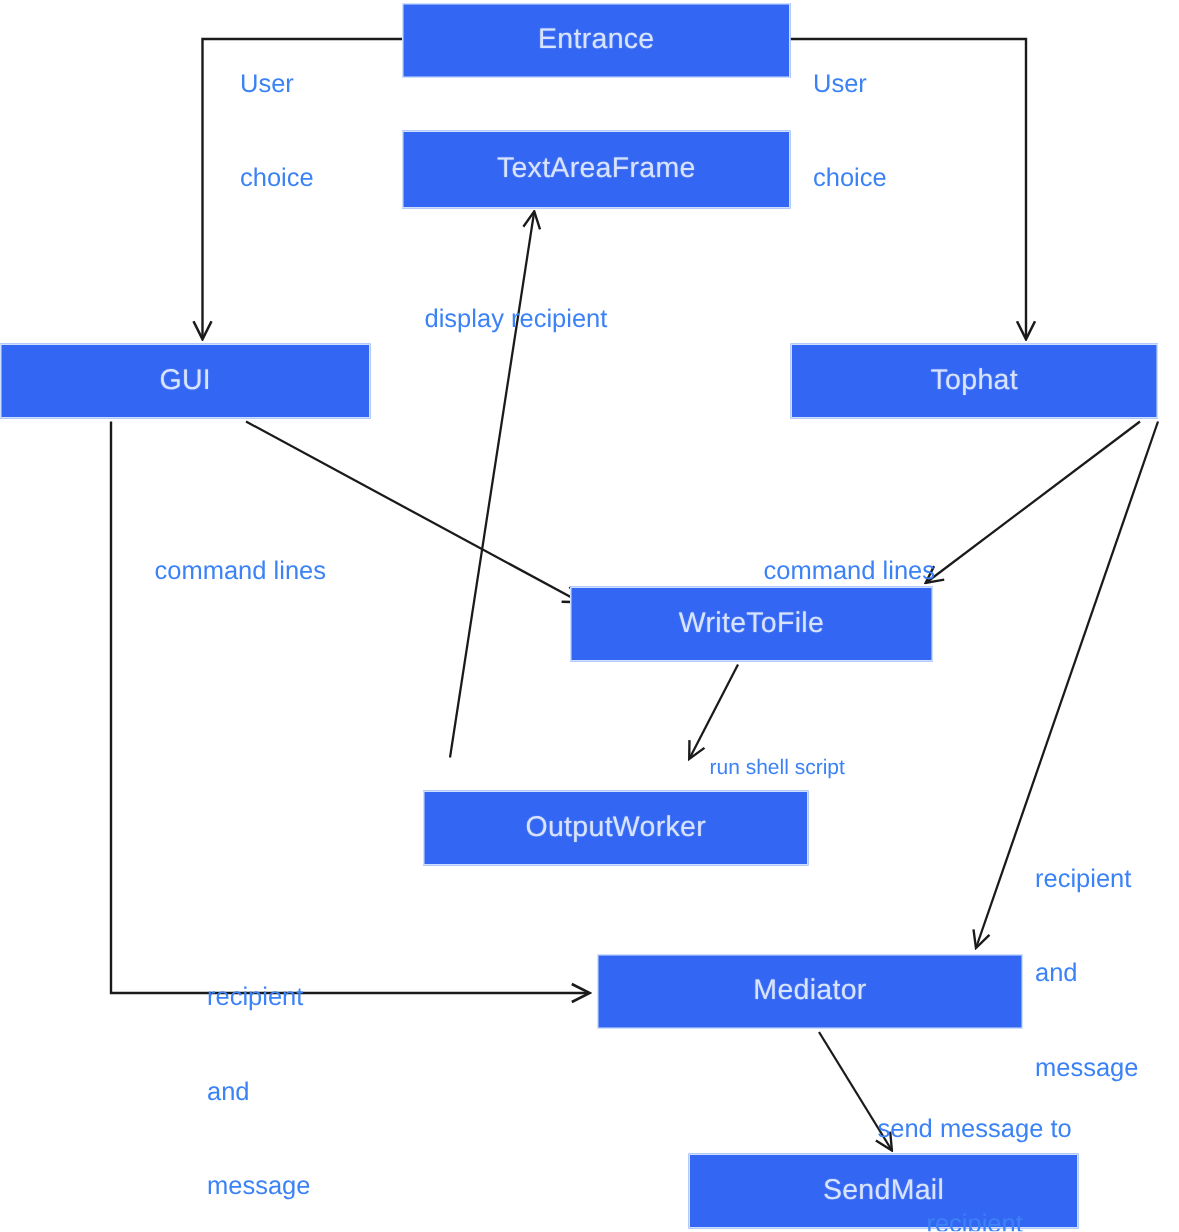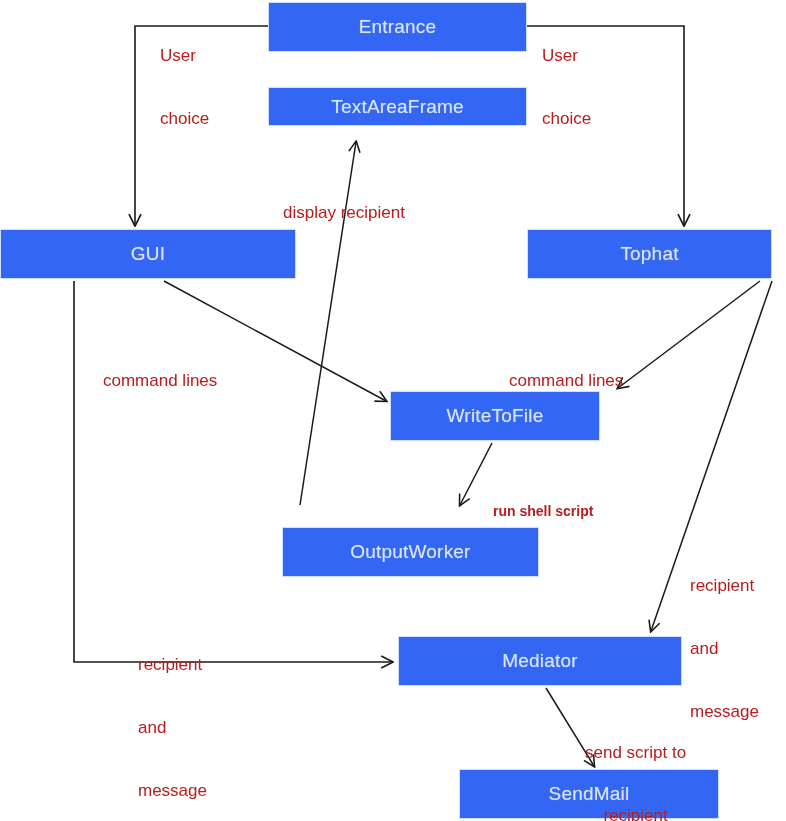--- a/index.html
+++ b/index.html
@@ -33,21 +33,21 @@
     align-items: center;
     justify-content: center;
     font-size: 19px;
     font-weight: 400;
     letter-spacing: 0.2px;
     text-shadow: 0 0 1px rgba(255,255,255,0.45);
     border: 1px solid #cfe0ff;
   }
   .edge-label {
     position: absolute;
-    color: #b91c1c;
+    color: #3b82f6;
     font-size: 17px;
     line-height: 21px;
     white-space: pre;
     font-weight: 400;
   }
   .edge-label.small {
     font-size: 14px;
     line-height: 17px;
   }
 </style>
@@ -97,33 +97,33 @@
 
     <g>
       <path d="M 546 688 L 594 766" fill="none" stroke="#1a1a1a" stroke-width="1.5" marker-end="url(#arrow)"></path>
     </g>
   </svg>
 
   <div class="node" style="left:268px; top:2px; width:259px; height:50px;">
     <span>Entrance</span>
   </div>
 
-  <div class="node" style="left:268px; top:87px; width:259px; height:39px;">
+  <div class="node" style="left:268px; top:87px; width:259px; height:52px;">
     <span>TextAreaFrame</span>
   </div>
 
-  <div class="node" style="left:0px; top:229px; width:296px; height:50px;">
+  <div class="node" style="left:0px; top:229px; width:247px; height:50px;">
     <span>GUI</span>
   </div>
 
   <div class="node" style="left:527px; top:229px; width:245px; height:50px;">
     <span>Tophat</span>
   </div>
 
-  <div class="node" style="left:390px; top:391px; width:210px; height:50px;">
+  <div class="node" style="left:380px; top:391px; width:242px; height:50px;">
     <span>WriteToFile</span>
   </div>
 
   <div class="node" style="left:282px; top:527px; width:257px; height:50px;">
     <span>OutputWorker</span>
   </div>
 
   <div class="node" style="left:398px; top:636px; width:284px; height:50px;">
     <span>Mediator</span>
   </div>
@@ -147,34 +147,34 @@
   </div>
 
   <div class="edge-label" style="left:103px; top:328px;">
     <div>command lines</div>
   </div>
 
   <div class="edge-label" style="left:509px; top:328px;">
     <div>command lines</div>
   </div>
 
-  <div class="edge-label small" style="left:493px; top:469px;font-weight:bold;">
+  <div class="edge-label small" style="left:473px; top:469px;">
     <div>run shell script</div>
   </div>
 
   <div class="edge-label" style="left:138px; top:612px;">
     <div>recipient</div>
     <div>and</div>
     <div>message</div>
   </div>
 
   <div class="edge-label" style="left:690px; top:533px;">
     <div>recipient</div>
     <div>and</div>
     <div>message</div>
   </div>
 
   <div class="edge-label" style="left:585px; top:700px; text-align:center;">
-    <div>send script to</div>
+    <div>send message to</div>
     <div>recipient</div>
   </div>
 
 </div>
 
 </body></html>

